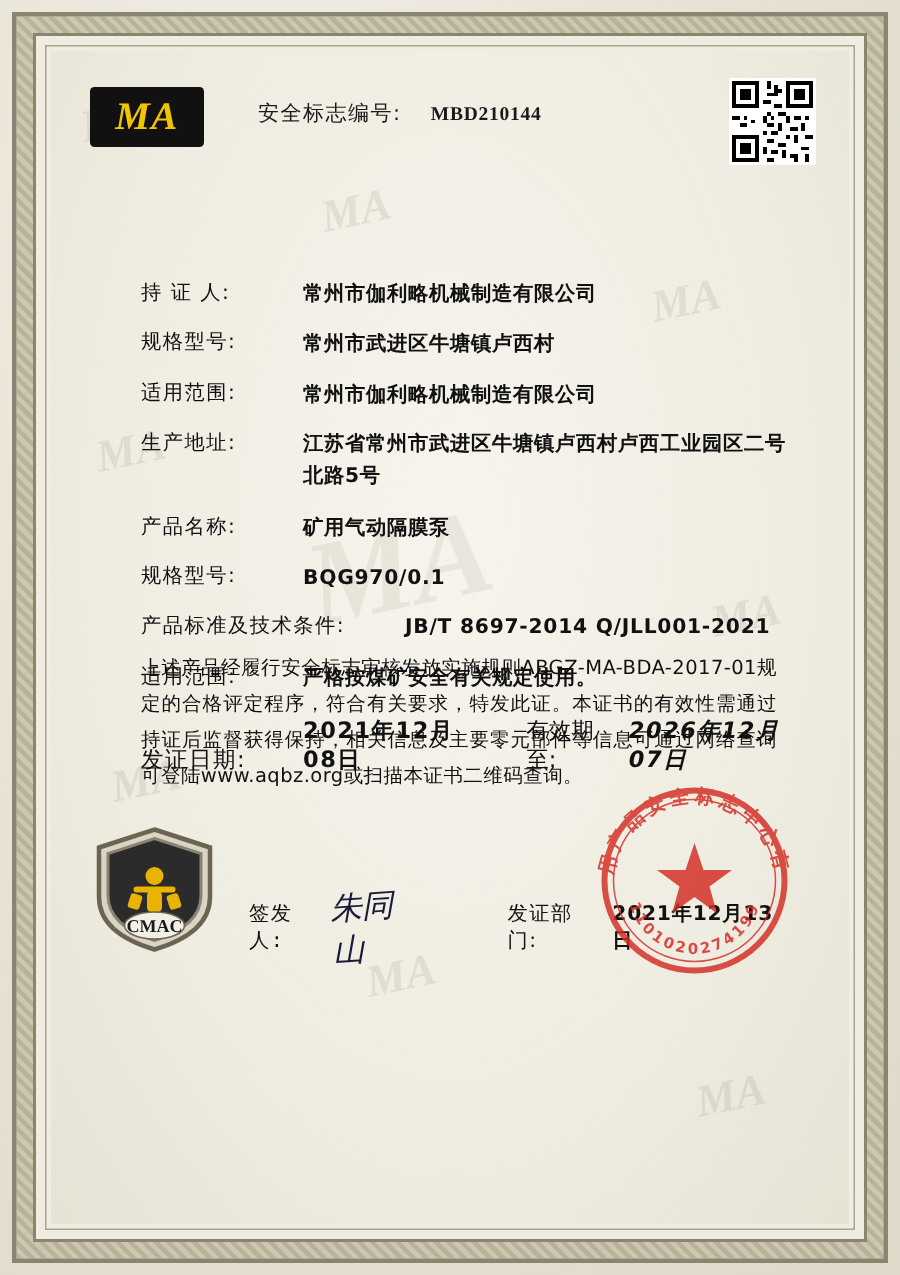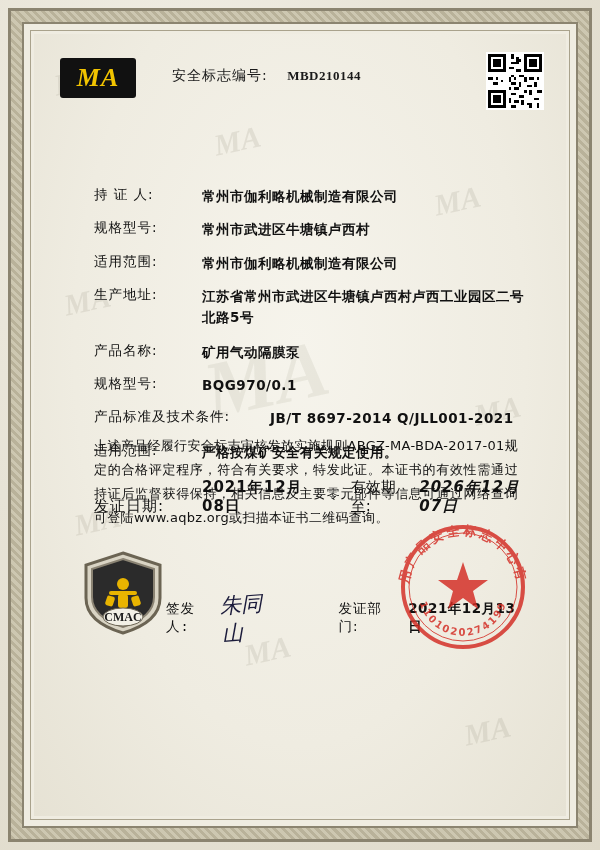--- a/index.html
+++ b/index.html
@@ -117,21 +117,21 @@
 
   .note{
     position:absolute;left:60px;right:48px;top:400px;
     font-size:13px;line-height:1.85;color:#111;
     font-family:"DejaVu Sans", sans-serif;
     text-align:justify;
     letter-spacing:0.3px;
   }
 
   .cmac{
-    position:absolute;left:48px;top:516px;width:82px;height:86px;
+    position:absolute;left:28px;top:516px;width:82px;height:86px;
   }
   .sign-row{
     position:absolute;left:132px;right:40px;top:556px;
     font-size:13.5px;color:#111;display:flex;align-items:center;
     font-family:"DejaVu Sans", sans-serif;
   }
   .sign-row .sl{letter-spacing:1px;font-family:Liberation Mono, monospace;}
   .handwrite{
     font-family:"Liberation Serif", serif;
     font-style:italic;font-size:21px;color:#1a1a3a;margin-left:4px;

